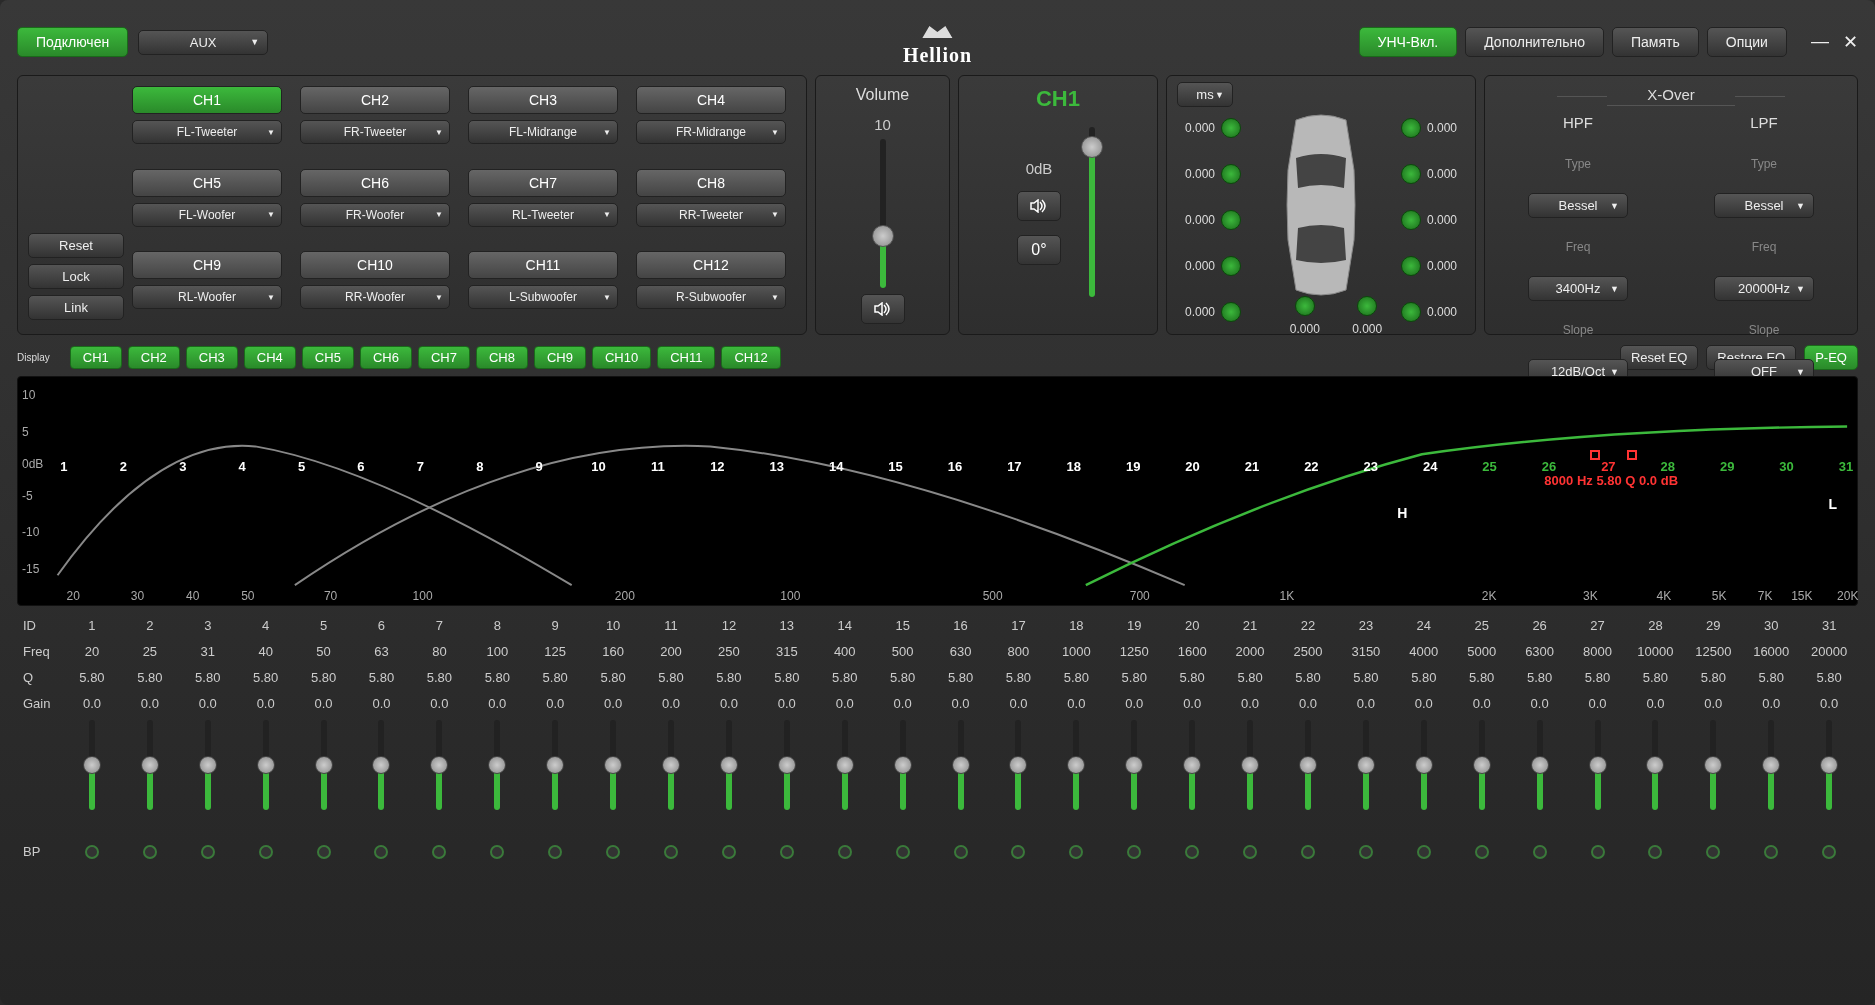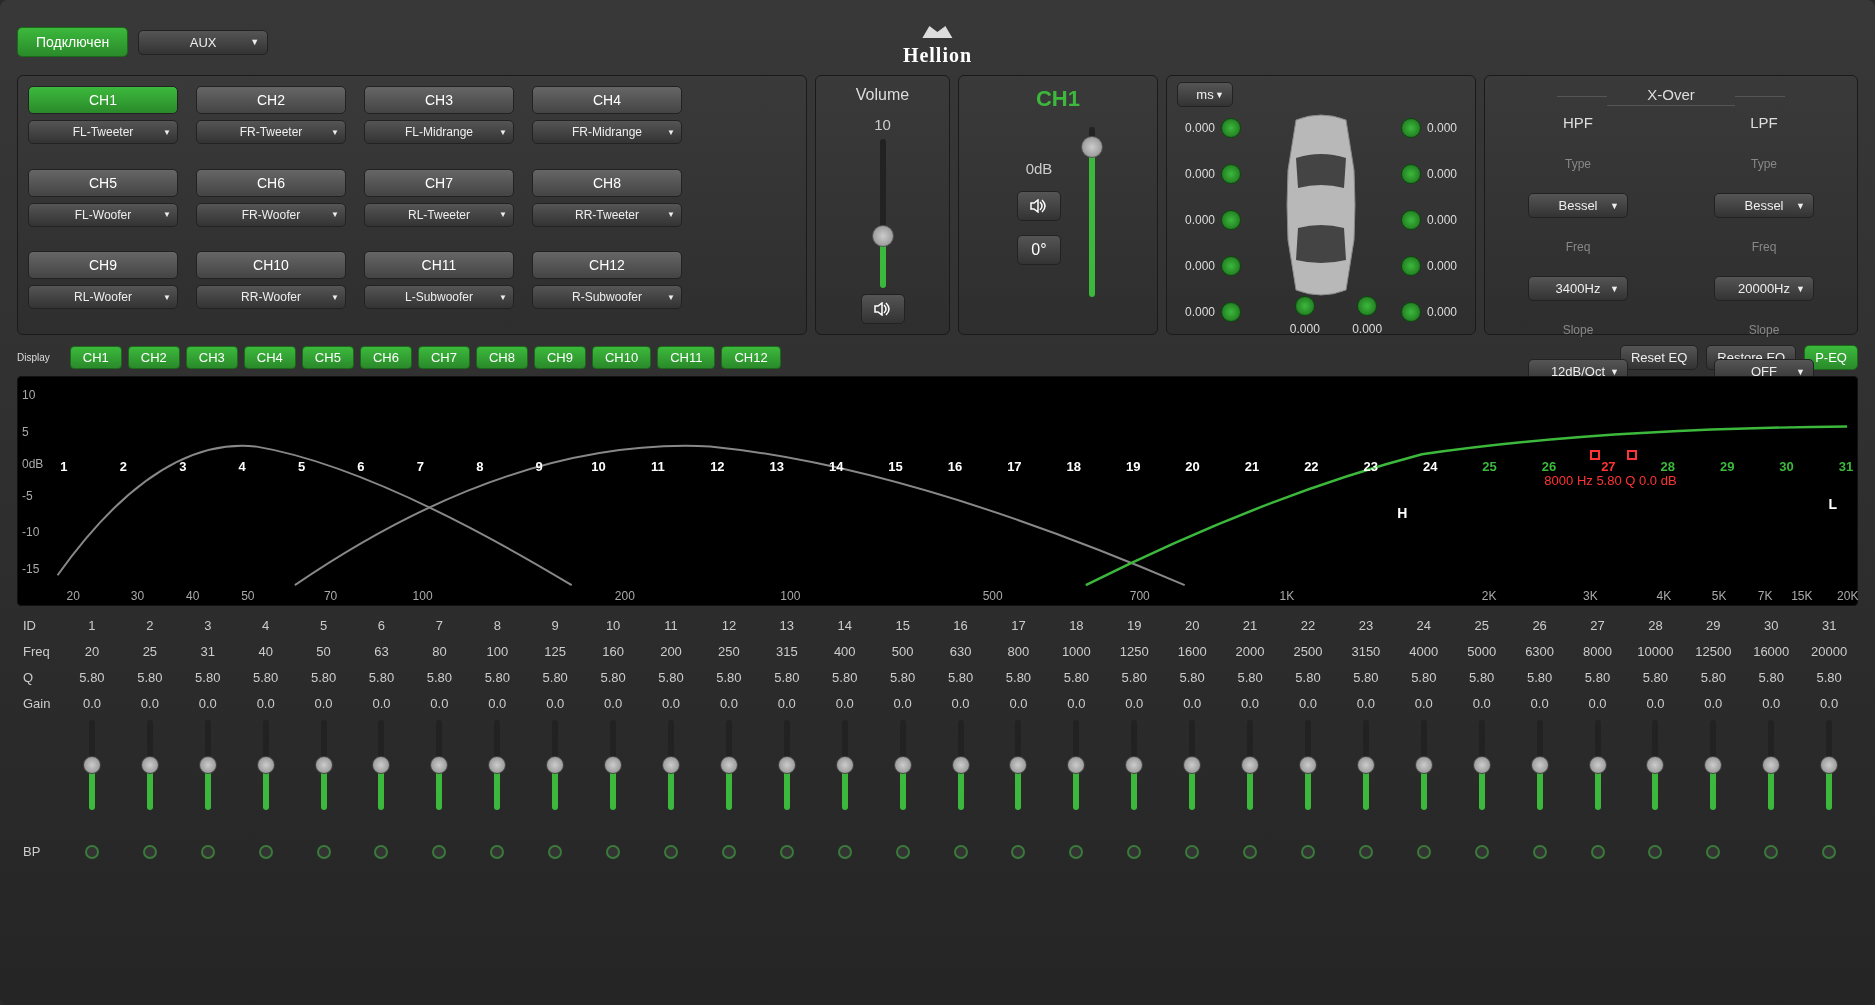--- a/index.html
+++ b/index.html
@@ -59,21 +59,21 @@
 .eq-bar .right{margin-left:auto;display:flex;gap:8px}
 .graph{position:relative;height:230px;background:#000;border:1px solid #111;border-radius:4px;margin-top:6px}
 .graph .ylab{position:absolute;left:4px;font-size:12px;color:#aaa;transform:translateY(-50%)}
 .graph .xlab{position:absolute;bottom:2px;font-size:12px;color:#aaa;transform:translateX(-50%)}
 .graph .pt{position:absolute;top:36%;font-size:13px;color:#fff;font-weight:bold;transform:translateX(-50%)}
 .graph .pt.g{color:#3cb93c}
 .graph .pt.r{color:#f33}
 .bypass{position:absolute;left:50%;top:45%;transform:translate(-50%,-50%);font-size:48px;color:#666;font-weight:300}
 .legend{position:absolute;font-size:14px;font-weight:bold;color:#fff}
 .red-marker{position:absolute;width:10px;height:10px;border:2px solid #f33}
-.red-text{position:absolute;color:#f33;font-size:13px;font-weight:normal}
+.red-text{position:absolute;color:#f33;font-size:13px;font-weight:bold}
 .eq-table{margin-top:6px;font-size:13px;color:#ccc}
 .eq-row{display:flex;align-items:center;height:26px}
 .eq-row .hdr{width:46px;text-align:left;padding-left:6px}
 .eq-row .cell{flex:1;text-align:center}
 .sliders{display:flex;margin-top:4px;height:120px}
 .sliders .hdr{width:46px}
 .slcol{flex:1;display:flex;flex-direction:column;align-items:center;position:relative}
 .slcol .tr{width:6px;height:90px;background:#222;border-radius:3px;position:relative}
 .slcol .fl{position:absolute;bottom:0;width:6px;background:#3cb93c;border-radius:3px;height:45px;left:0}
 .slcol .kn{position:absolute;top:45px;left:50%;transform:translate(-50%,-50%);width:18px;height:18px;background:radial-gradient(#ccc,#888);border:1px solid #444;border-radius:50%}
@@ -90,24 +90,39 @@
   <div class="topbar-left">
     <button class="btn green">Подключен</button>
     <div class="select" style="min-width:130px">AUX</div>
   </div>
   <div class="logo">
     <svg viewBox="0 0 40 26">
           <path d="M5 20 L12 8 L20 14 L28 8 L35 20 Z" fill="#ddd"></path>
         </svg>
     <span>Hellion</span>
   </div>
+  <div class="topbar-right">
+    <button class="btn green">УНЧ-Вкл.</button>
+    <button class="btn">Дополнительно</button>
+    <button class="btn">Память</button>
+    <button class="btn">Опции</button>
+    <div class="winctrl">
+      <span>—</span>
+      <span>✕</span>
+    </div>
+  </div>
  </div>
 
  <div class="mid">
   <div class="panel ch-panel">
+    <div class="ch-sidebtns">
+      <button class="btn small">Reset</button>
+      <button class="btn small">Lock</button>
+      <button class="btn small">Link</button>
+    </div>
     <div class="ch-grid" id="ch-grid">
           <div class="ch-cell">
             <div class="ch-btn active">CH1</div>
   <div class="ch-sel">FL-Tweeter</div>
           </div>
           <div class="ch-cell">
             <div class="ch-btn">CH2</div>
   <div class="ch-sel">FR-Tweeter</div>
           </div>
           <div class="ch-cell">

